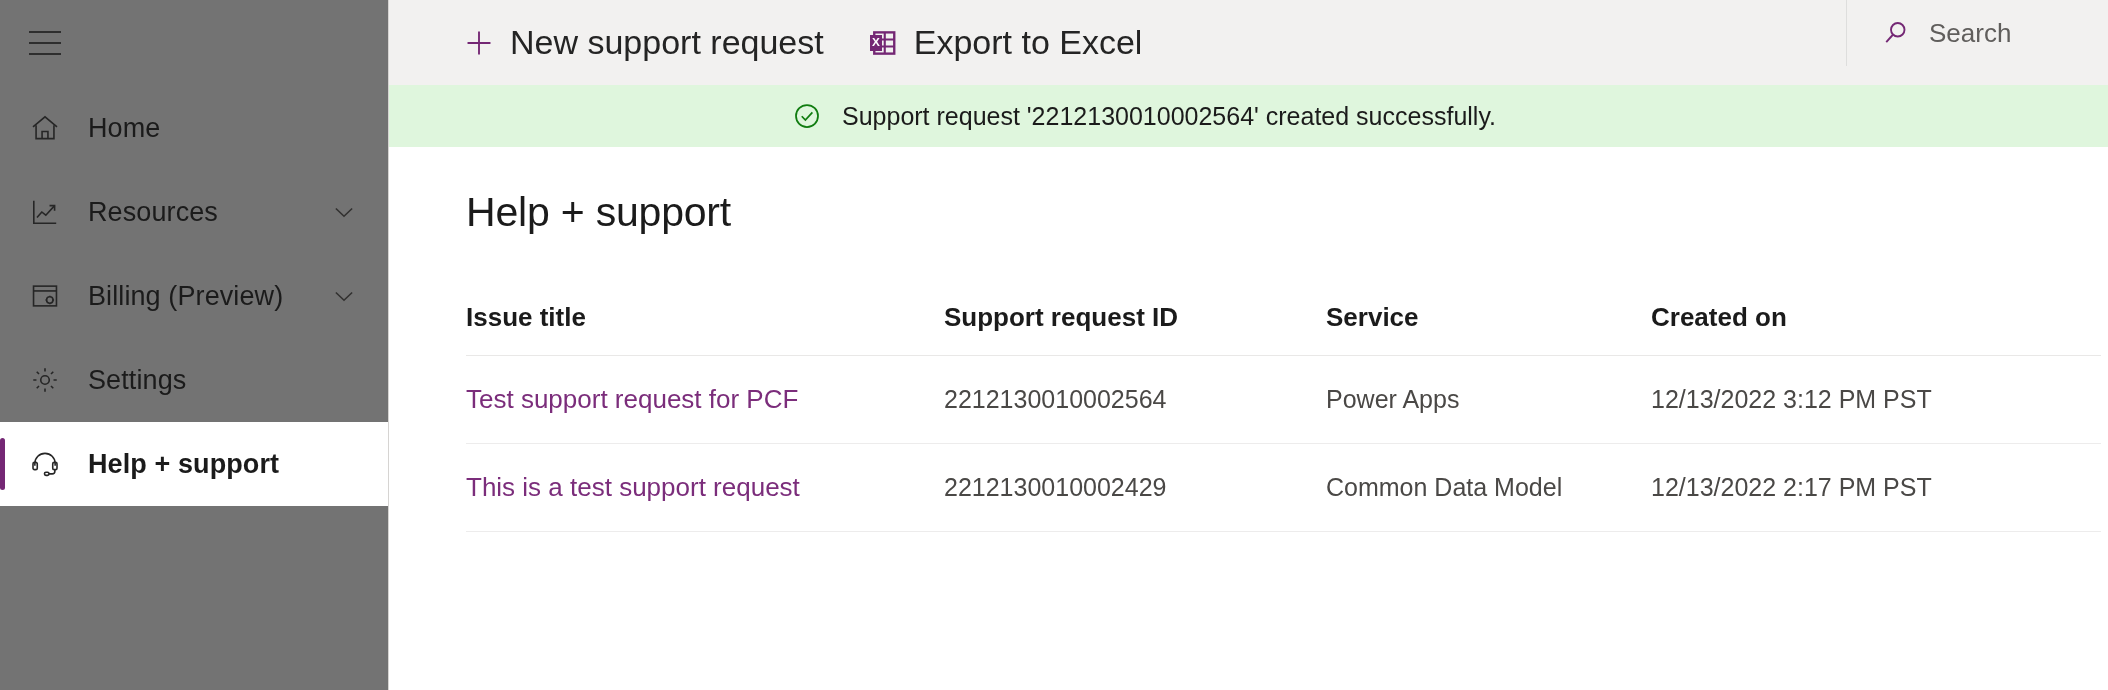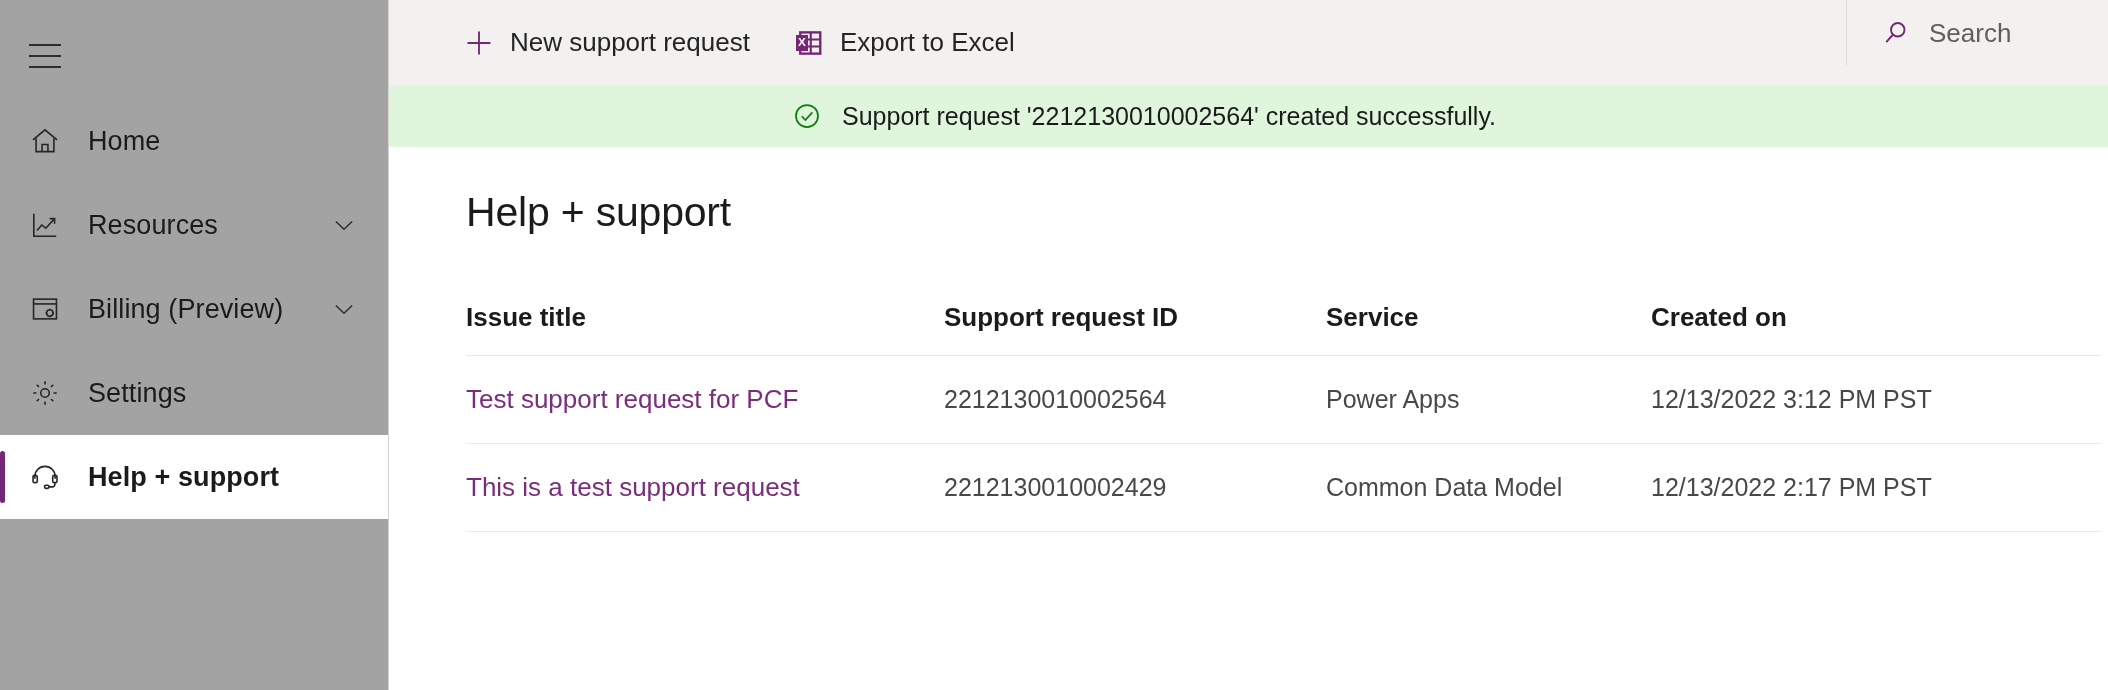--- a/index.html
+++ b/index.html
@@ -15,25 +15,25 @@
     width: 2108px;
     height: 690px;
     display: flex;
     background: #ffffff;
   }
 
   
   #sidebar {
     width: 389px;
     height: 690px;
-    background: #a3a3a3;
+    background: #737373;
     border-right: 1px solid #d6d4d2;
     flex: 0 0 389px;
     position: relative;
-    padding-top: 17px;
+    padding-top: 4px;
   }
   .hamburger-wrap {
     height: 78px;
     display: flex;
     align-items: center;
     padding-left: 22px;
   }
   .hamburger {
     width: 46px;
     height: 46px;
@@ -136,21 +136,21 @@
   }
   .cmd-btn .cmd-icon {
     display: flex;
     align-items: center;
     justify-content: center;
     width: 34px;
     flex: 0 0 34px;
     color: #742774;
   }
   .cmd-btn .cmd-label {
-    font-size: 26px;
+    font-size: 34px;
     color: #242424;
     margin-left: 14px;
     white-space: nowrap;
   }
 
   #search-box {
     position: absolute;
     right: 0;
     top: 0;
     height: 66px;

